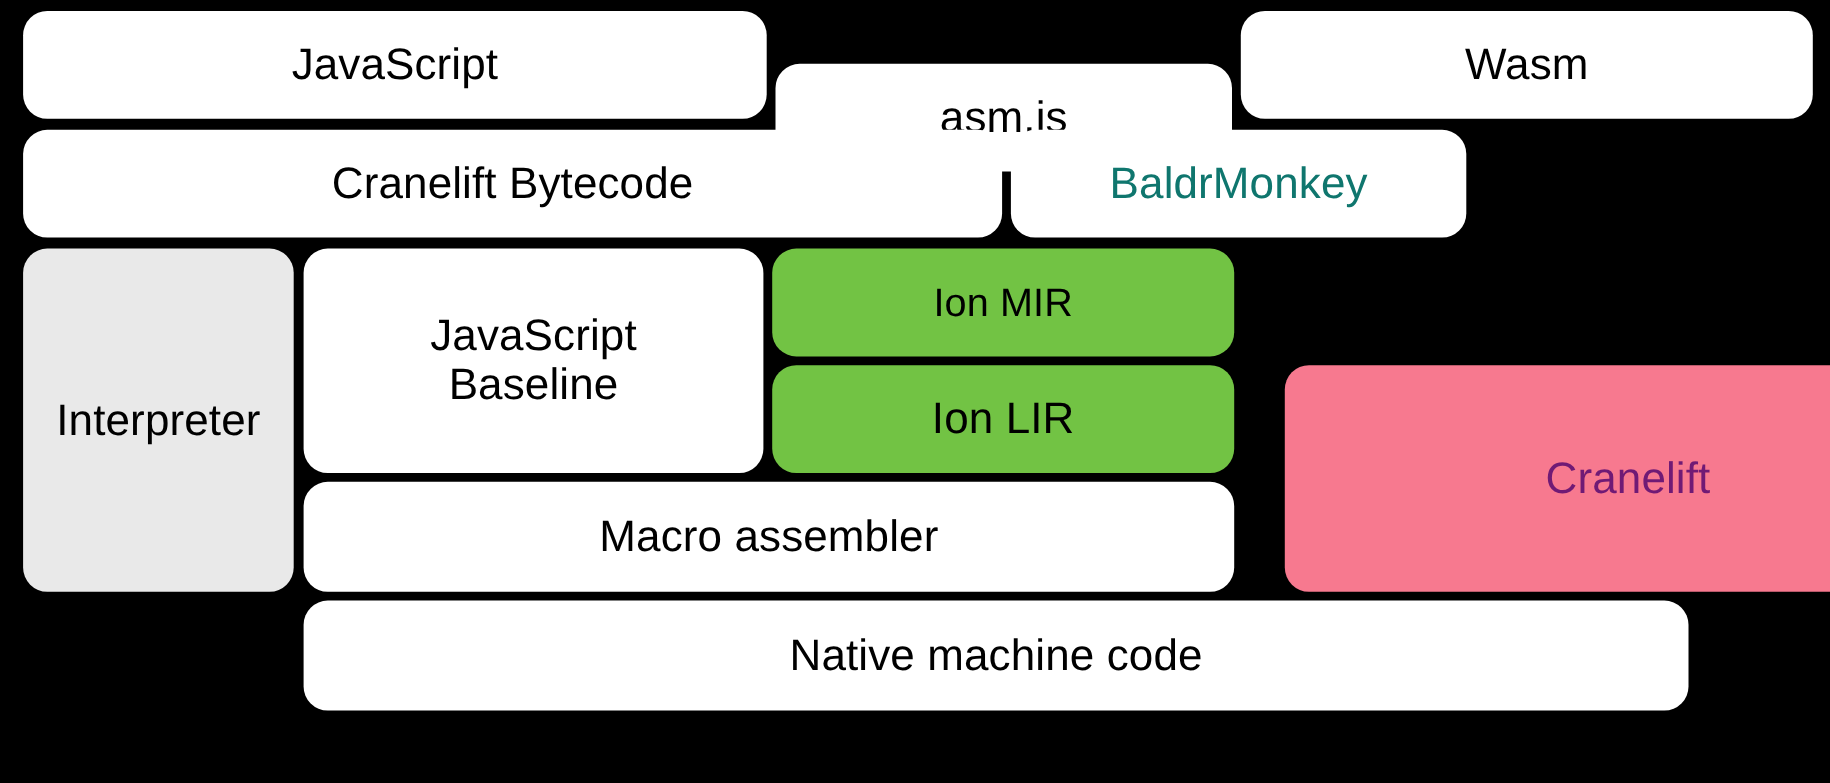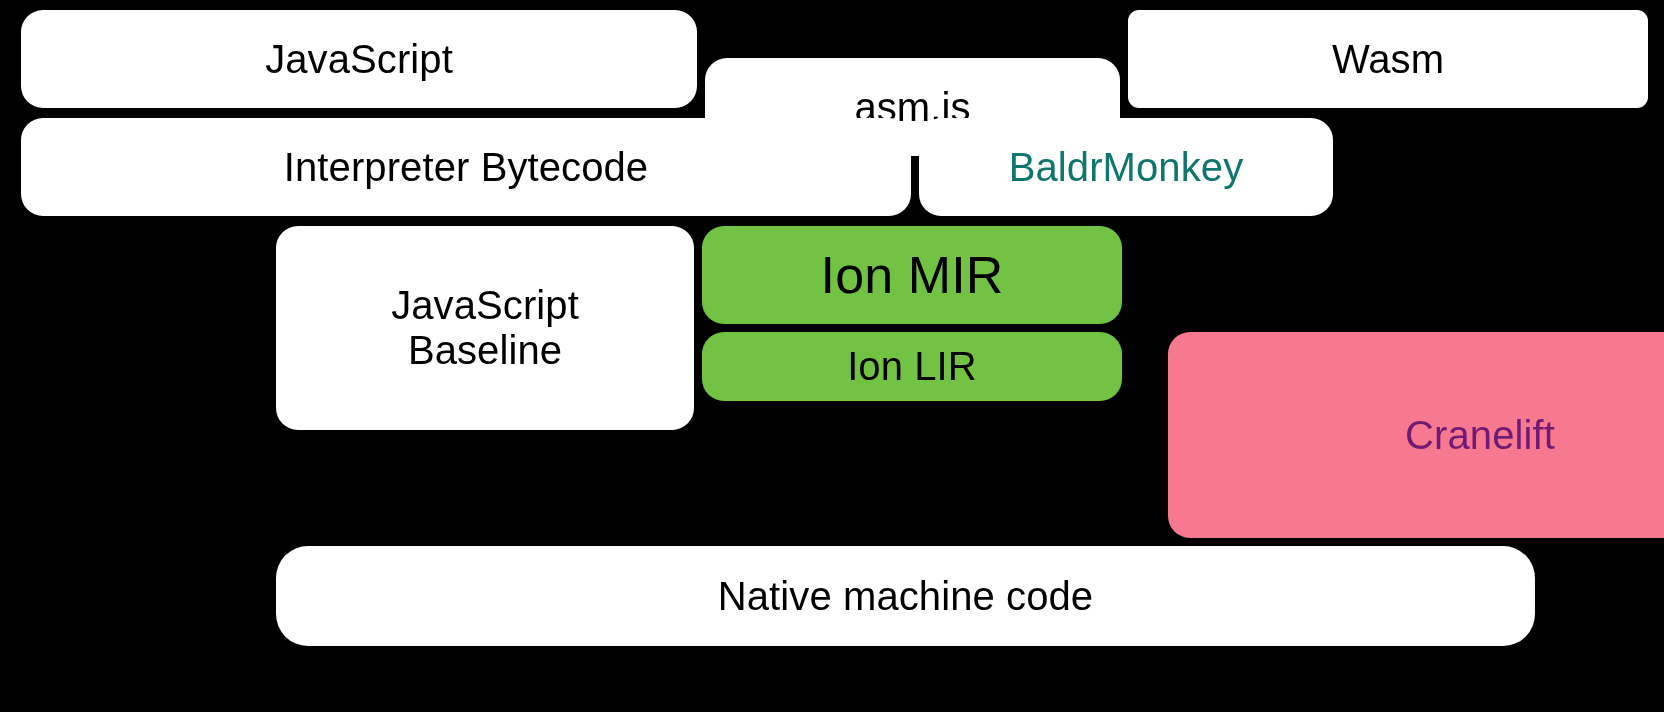--- a/index.html
+++ b/index.html
@@ -38,45 +38,51 @@
 <body>
 
 <div id="canvas" style="background: rgb(0, 0, 0);">
     <div style="position: absolute; left: 0px; top: 0px; width: 100%; height: 100%;">
       <div class="node" style="left: 21px; top: 10px; width: 676px; height: 98px; background: rgb(255, 255, 255); color: rgb(0, 0, 0); font-size: 40px;">
         <span class="label">JavaScript</span>
       </div>
       <div class="node" style="left: 705px; top: 10px; width: 415px; height: 98px; background: rgb(255, 255, 255); color: rgb(0, 0, 0); font-size: 40px; margin-top: 48px;">
         <span class="label">asm.js</span>
       </div>
-      <div class="node" style="left: 1128px; top: 10px; width: 520px; height: 98px; background: rgb(255, 255, 255); color: rgb(0, 0, 0); font-size: 40px; border-radius: 11px;">
+      <div class="node" style="left: 1128px; top: 10px; width: 520px; height: 98px; background: rgb(255, 255, 255); color: rgb(0, 0, 0); font-size: 40px;">
         <span class="label">Wasm</span>
       </div>
     </div>
     <div style="position: absolute; left: 0px; top: 0px; width: 100%; height: 100%;">
       <div class="node" style="left: 21px; top: 118px; width: 890px; height: 98px; background: rgb(255, 255, 255); color: rgb(0, 0, 0); font-size: 40px;">
-        <span class="label">Interpreter Bytecode</span>
+        <span class="label">Cranelift Bytecode</span>
       </div>
       <div class="node" style="left: 919px; top: 118px; width: 414px; height: 98px; background: rgb(255, 255, 255); color: #0f766e; font-size: 40px;">
         <span class="label">BaldrMonkey</span>
       </div>
     </div>
     <div style="position: absolute; left: 0px; top: 0px; width: 100%; height: 100%;">
+      <div class="node" style="left: 21px; top: 226px; width: 246px; height: 312px; background: rgb(233, 233, 233); color: rgb(0, 0, 0); font-size: 40px;">
+        <span class="label">Interpreter</span>
+      </div>
       <div class="node" style="left: 276px; top: 226px; width: 418px; height: 204px; background: rgb(255, 255, 255); color: rgb(0, 0, 0); font-size: 40px;">
         <span class="label">JavaScript
 Baseline</span>
       </div>
-      <div class="node" style="left: 702px; top: 226px; width: 420px; height: 98px; background: rgb(114, 195, 68); color: rgb(0, 0, 0); font-size: 52px;">
+      <div class="node" style="left: 702px; top: 226px; width: 420px; height: 98px; background: rgb(114, 195, 68); color: rgb(0, 0, 0); font-size: 36px;">
         <span class="label">Ion MIR</span>
       </div>
-      <div class="node" style="left: 702px; top: 332px; width: 420px; height: 69px; background: rgb(114, 195, 68); color: rgb(0, 0, 0); font-size: 40px;">
+      <div class="node" style="left: 702px; top: 332px; width: 420px; height: 98px; background: rgb(114, 195, 68); color: rgb(0, 0, 0); font-size: 40px;">
         <span class="label">Ion LIR</span>
       </div>
       <div class="node" style="left: 1128px; top: 332px; width: 624px; height: 206px; background: rgb(247, 121, 143); color: #701a75; font-size: 40px; margin-left: 40px;">
         <span class="label">Cranelift</span>
       </div>
+      <div class="node" style="left: 276px; top: 438px; width: 846px; height: 100px; background: rgb(255, 255, 255); color: rgb(0, 0, 0); font-size: 40px;">
+        <span class="label">Macro assembler</span>
+      </div>
     </div>
     <div style="position: absolute; left: 0px; top: 0px; width: 100%; height: 100%;">
-      <div class="node" style="left: 276px; top: 546px; width: 1259px; height: 100px; background: rgb(255, 255, 255); color: rgb(0, 0, 0); font-size: 40px; border-radius: 32px;">
+      <div class="node" style="left: 276px; top: 546px; width: 1259px; height: 100px; background: rgb(255, 255, 255); color: rgb(0, 0, 0); font-size: 40px;">
         <span class="label">Native machine code</span>
       </div>
     </div>
   </div>
 
 </body></html>

